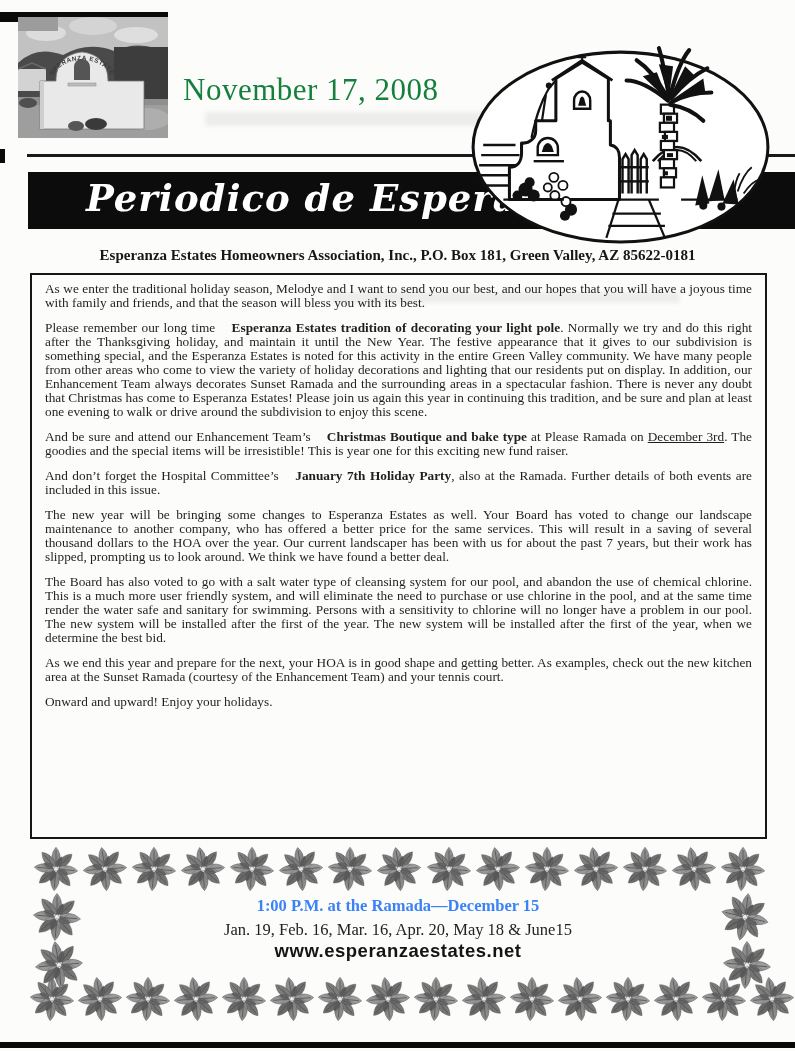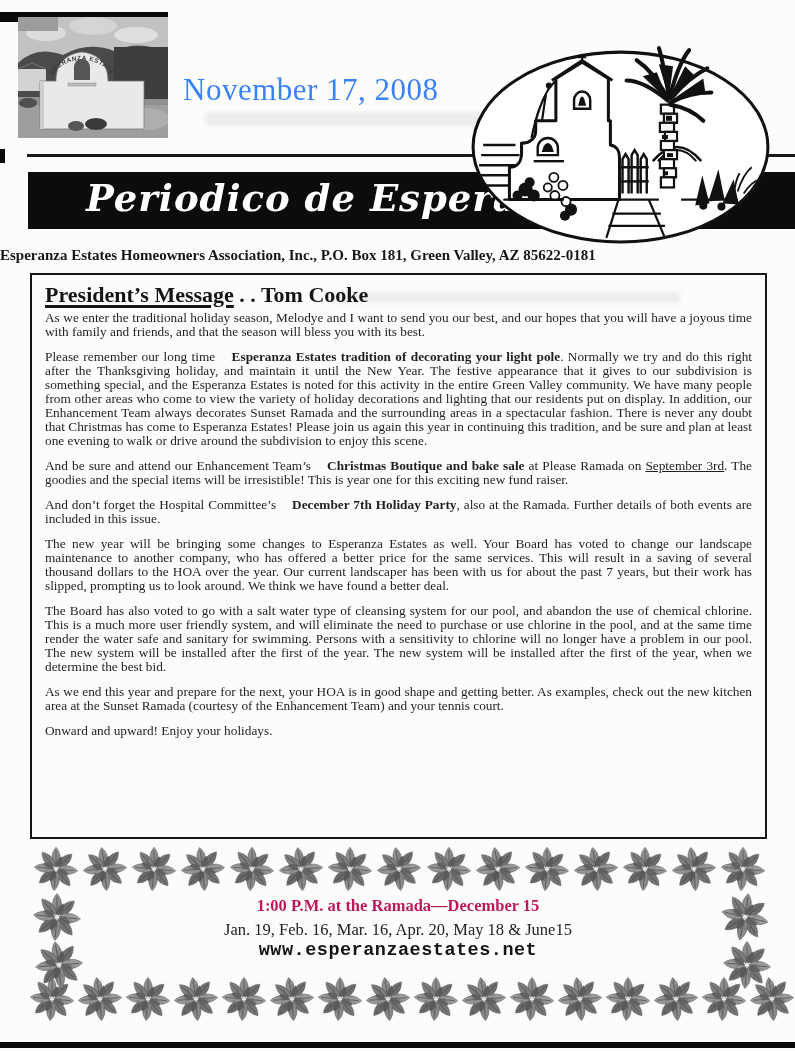--- a/index.html
+++ b/index.html
@@ -6,49 +6,49 @@
   .page{position:relative;width:795px;height:1051px;background:#fcfcfb;overflow:hidden;
         font-family:"Liberation Serif",serif;color:#1d1d1d;}
   
   .art{position:absolute;background:#0a0a0a;}
   .art-top{left:0;top:12px;width:168px;height:10px;}
   .art-left{left:0;top:149px;width:5px;height:14px;}
   .art-bottom{left:0;top:1042px;width:795px;height:6px;}
   .ghost{position:absolute;background:rgba(110,110,110,.10);filter:blur(2px);border-radius:3px;}
   
   .photo{position:absolute;left:18px;top:17px;width:150px;height:121px;}
-  .date{position:absolute;left:183px;top:72px;font-size:31px;letter-spacing:.5px;color:#3b82f6;}
+  .date{position:absolute;left:183px;top:72px;font-size:31px;letter-spacing:.5px;color:#15803d;}
   .rule{position:absolute;left:27px;top:154px;width:768px;height:3px;background:#1a1a1a;z-index:1;}
   .banner{position:absolute;left:28px;top:172px;width:767px;height:57px;background:#0c0c0c;z-index:1;}
   .banner-text{position:absolute;left:58px;top:4px;color:#fff;font-family:"DejaVu Serif",serif;
                font-style:italic;font-weight:bold;font-size:37px;letter-spacing:1px;}
   .logo{position:absolute;left:468px;top:38px;width:305px;height:208px;z-index:2;}
-  .address{position:absolute;left:0;top:247px;width:795px;text-align:left;
+  .address{position:absolute;left:0;top:247px;width:795px;text-align:center;
            font-weight:bold;font-size:15px;color:#171717;}
   
   .content-box{position:absolute;left:30px;top:273px;width:707px;height:555px;
                border:2px solid #161616;padding:7px 13px 0 13px;background:transparent;}
   .msg-heading{font-size:22px;font-weight:bold;margin:0 0 3px 0;color:#151515;}
   .u{text-decoration:underline;text-decoration-thickness:2.5px;text-underline-offset:3px;}
   .paragraphs p{margin:0 0 11px 0;font-size:13.3px;line-height:14px;text-align:justify;color:#1f1f1f;}
   .paragraphs .b{font-weight:bold;margin-left:12px;}
   .paragraphs .u2{text-decoration:underline;}
   
   .flower-row{position:absolute;display:flex;justify-content:space-between;}
   .row-top{left:32px;top:845px;width:735px;height:50px;}
   .row-bottom{left:28px;top:975px;width:742px;height:52px;}
   .flower{width:48px;height:48px;flex:0 0 auto;}
   .flower.alt{transform:rotate(-9deg);}
   .side-flower{position:absolute;width:52px;height:52px;}
   .footer-text{position:absolute;left:148px;top:894px;width:500px;text-align:center;}
   .f-title{font-family:"DejaVu Sans",sans-serif;font-weight:bold;font-size:17px;
            text-decoration:underline;text-decoration-thickness:2px;color:#161616;}
-  .f-line1{font-size:16.5px;font-weight:bold;margin-top:2px;color:#be185d;}
+  .f-line1{font-size:16.5px;font-weight:bold;margin-top:2px;color:#3b82f6;}
   .f-line2{font-size:16.5px;margin-top:4px;color:#222;}
-  .f-site{font-family:Liberation Mono, monospace;font-weight:bold;font-size:18.5px;
+  .f-site{font-family:Liberation Sans, sans-serif;font-weight:bold;font-size:18.5px;
           letter-spacing:.5px;color:#141414;}
   .hidden-defs{position:absolute;width:0;height:0;overflow:hidden;}
 </style>
 </head>
 <body>
 
 <div class="page">
 
   <div class="art art-top"></div>
   <div class="art art-left"></div>
@@ -204,28 +204,25 @@
       <path d="M142,164 h48"></path>
         <path d="M138,176 h56"></path>
       <path d="M34,150 h60"></path>
         <path d="M210,150 h56"></path>
     </g>
   </svg>
 
   <div class="address">Esperanza Estates Homeowners Association, Inc., P.O. Box 181, Green Valley, AZ 85622-0181</div>
 
   <div class="content-box">
-    <div class="msg-heading">
-      <span class="u">President’s Message</span><span> . . Tom Cooke</span>
-    </div>
     <div class="paragraphs">
         <p><span>As we enter the traditional holiday season, Melodye and I want to send you our best, and our hopes that you will have a joyous time with family and friends, and that the season will bless you with its best.</span></p>
         <p><span>Please remember our long time </span><span class="b">Esperanza Estates tradition of decorating your light pole</span><span>. Normally we try and do this right after the Thanksgiving holiday, and maintain it until the New Year.  The festive appearance that it gives to our subdivision is something special, and the Esperanza Estates is  noted for this activity in the entire Green Valley community.  We have many people from other areas who come to view the variety of holiday decorations and lighting that our residents put on display.  In addition, our Enhancement Team always decorates Sunset Ramada and the surrounding areas in a spectacular fashion.  There is never any doubt that Christmas has come to Esperanza Estates!  Please join us again this year in continuing this tradition, and be sure and plan at least one evening to walk or drive around the subdivision to enjoy this scene.</span></p>
-        <p><span>And be sure and attend our Enhancement Team’s </span><span class="b">Christmas Boutique and bake sale</span><span> at Please Ramada on </span><span class="u2">September 3rd</span><span>.  The goodies and the special items will be irresistible!  This is year one for this exciting new fund raiser.</span></p>
-        <p><span>And don’t forget the Hospital Committee’s </span><span class="b">December 7th Holiday Party</span><span>, also at the Ramada.  Further details of both events are included in this issue.</span></p>
+        <p><span>And be sure and attend our Enhancement Team’s </span><span class="b">Christmas Boutique and bake type</span><span> at Please Ramada on </span><span class="u2">December 3rd</span><span>.  The goodies and the special items will be irresistible!  This is year one for this exciting new fund raiser.</span></p>
+        <p><span>And don’t forget the Hospital Committee’s </span><span class="b">January 7th Holiday Party</span><span>, also at the Ramada.  Further details of both events are included in this issue.</span></p>
         <p><span>The new year will be bringing some changes to Esperanza Estates as well.  Your Board has voted to change our landscape maintenance to another company, who has offered a better price for the same services.  This will result in a saving of several thousand dollars to the HOA over the year. Our current landscaper has been with us for about the past 7 years, but their work has slipped, prompting us to look around.  We think we have found a better deal.</span></p>
         <p><span>The Board has also voted to go with a salt water type of cleansing system for our pool, and abandon the use of chemical chlorine. This is a much more user friendly system, and will eliminate the need to purchase or use chlorine in the pool, and at the same time render the water safe and sanitary for swimming.  Persons with a sensitivity to chlorine will no longer have a problem in our pool.  The new system will be installed after the first of the year.  The new system will be installed after the first of the year, when we determine the best bid.</span></p>
         <p><span>As we end this year and prepare for the next, your HOA is in good shape and getting better.  As examples, check out the new kitchen area at the Sunset Ramada (courtesy of the Enhancement Team) and your tennis court.</span></p>
         <p><span>Onward and upward!  Enjoy your holidays.</span></p>
       </div>
   </div>
 
   <svg class="hidden-defs" aria-hidden="true">
     <defs>
       <g id="pleaf">

